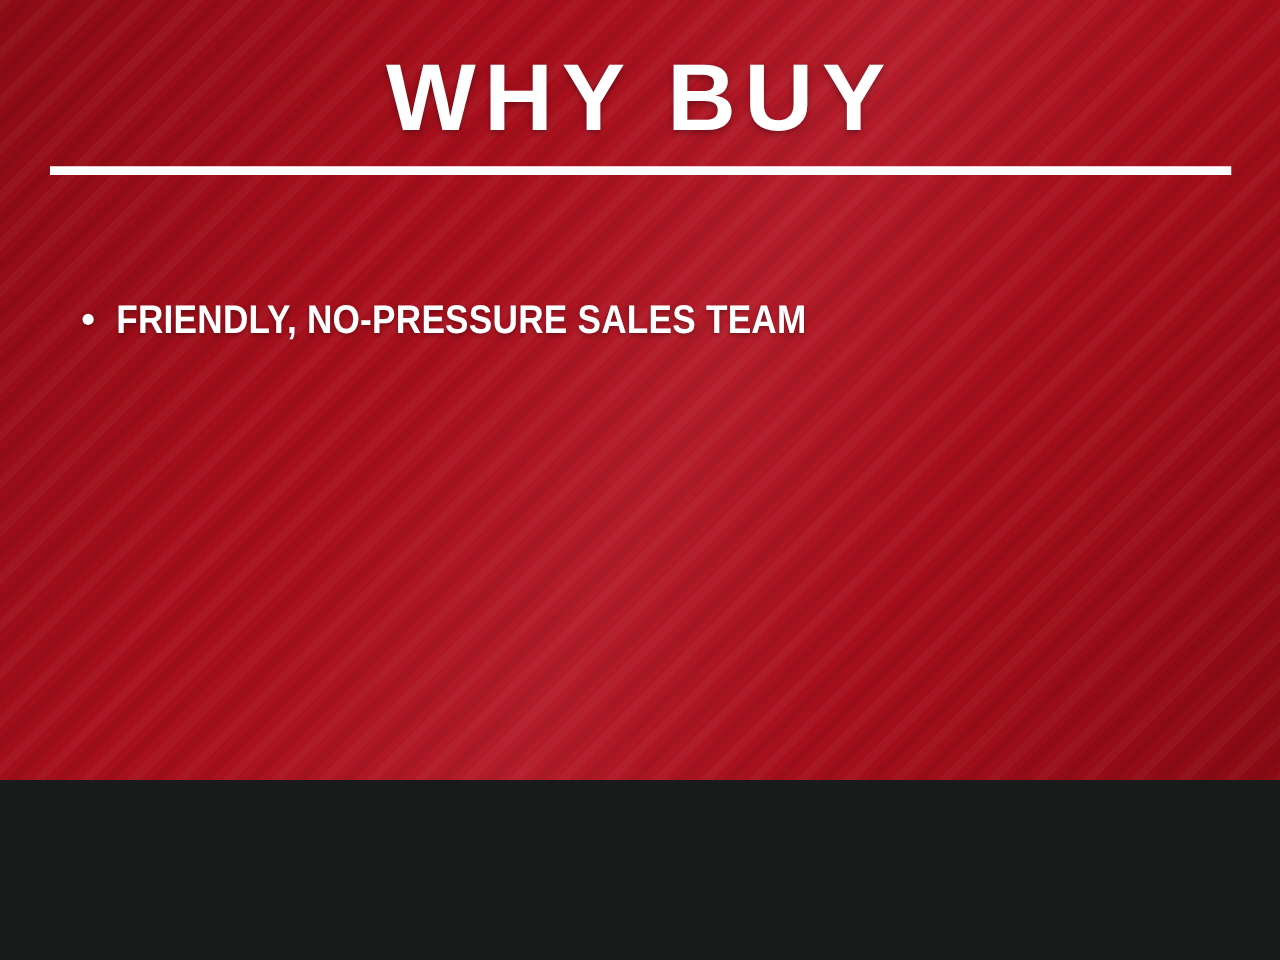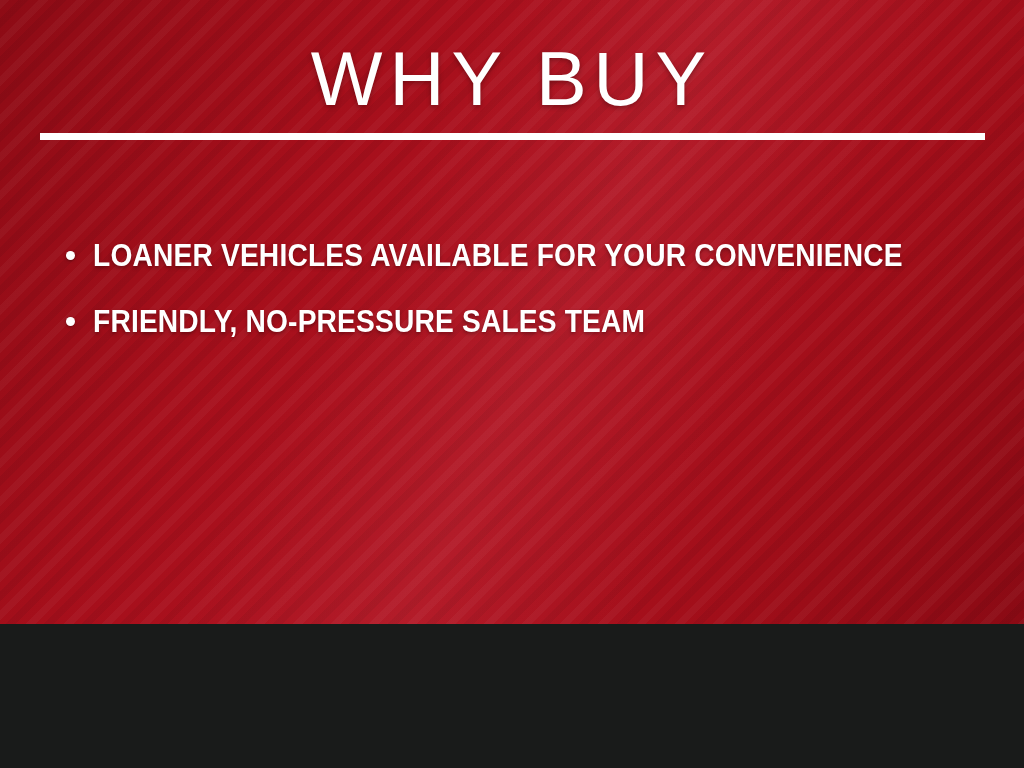--- a/index.html
+++ b/index.html
@@ -43,21 +43,21 @@
        rgba(255,255,255,0) 66%);
     pointer-events:none;
   }
 
   #title {
     position:absolute;
     left:0; top:40px; width:1024px;
     text-align:center;
     color:#ffffff;
     font-family:"Liberation Sans", sans-serif;
-    font-weight:normal;
+    font-weight:bold;
     font-size:76px;
     line-height:78px;
     letter-spacing:7px;
     text-shadow:0 2px 5px rgba(0,0,0,0.30);
   }
 
   #title-rule {
     position:absolute;
     left:40px; top:133px;
     width:945px; height:7px;
@@ -110,24 +110,20 @@
 
   <div id="hero">
     <div id="hero-sheen"></div>
 
     <div id="title">WHY BUY</div>
 
     <div id="title-rule"></div>
 
     <div id="bullets">
 
-      <div class="bullet-row">
-        <span class="bullet-dot"></span>
-        <span class="bullet-text">LOANER VEHICLES AVAILABLE FOR YOUR CONVENIENCE</span>
-      </div>
 
       <div class="bullet-row">
         <span class="bullet-dot"></span>
         <span class="bullet-text">FRIENDLY, NO-PRESSURE SALES TEAM</span>
       </div>
 
 
 
 
     </div>

